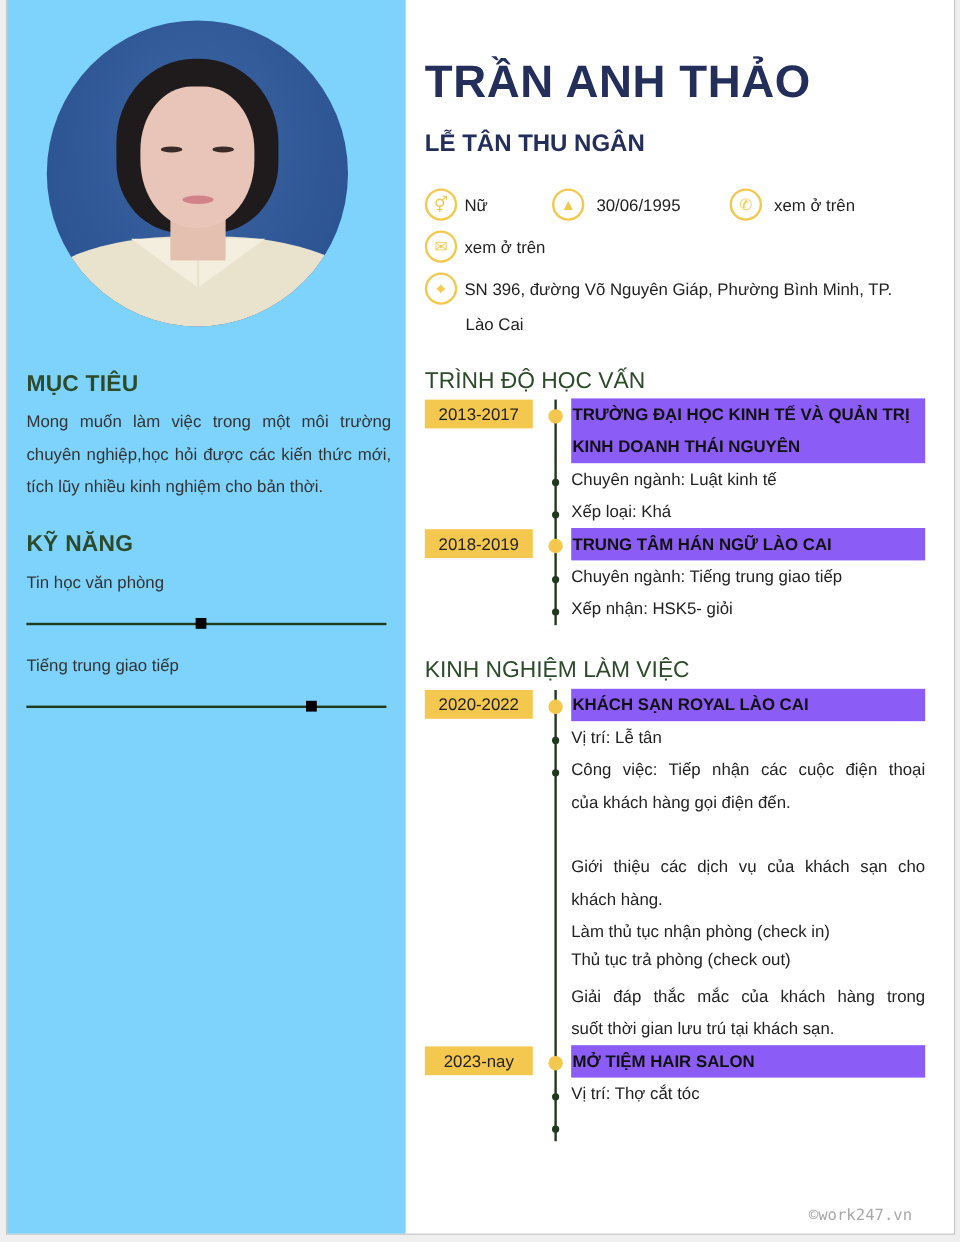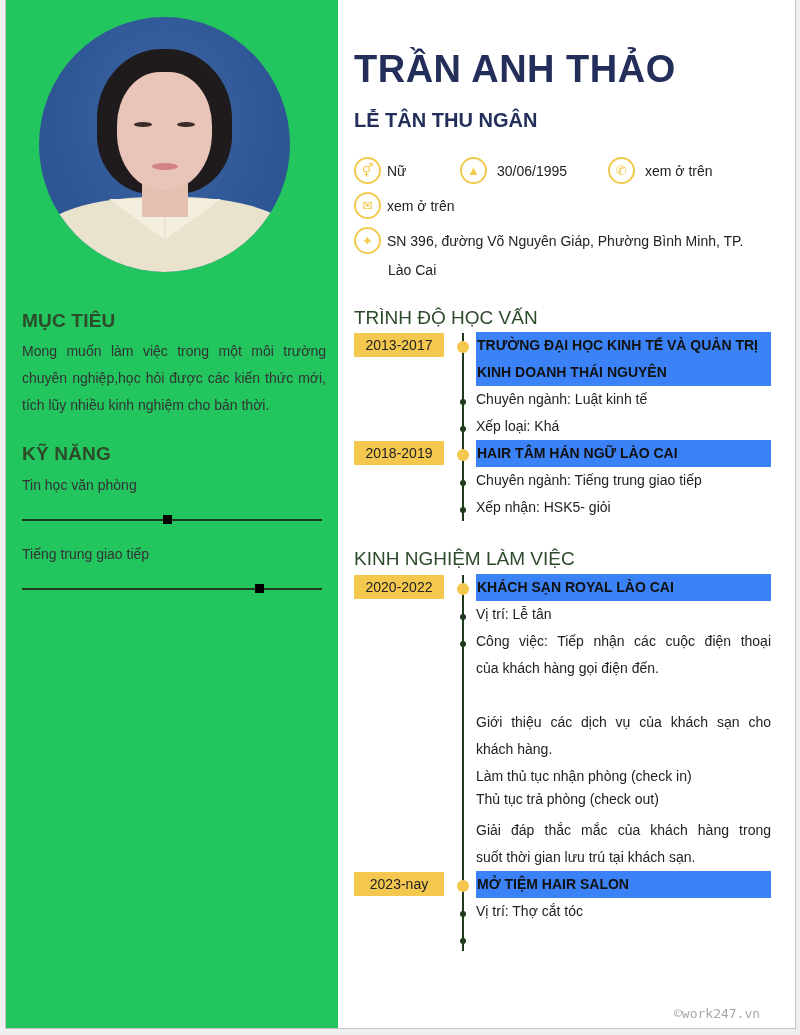--- a/index.html
+++ b/index.html
@@ -4,21 +4,21 @@
 <style>
   * { box-sizing: border-box; margin: 0; padding: 0; }
   html, body { width: 800px; height: 1035px; background: #efefef; overflow: hidden; }
   body { font-family: "Liberation Sans", "DejaVu Sans", sans-serif; position: relative; }
   .page {
     position: absolute; left: 5px; top: -1px; width: 791px; height: 1030px;
     background: #ffffff; border: 1px solid #c4c4c4;
   }
   .left {
     position: absolute; left: 0; top: 0; width: 332px; height: 100%;
-    background: #22c55e;
+    background: #7dd3fc;
   }
   .photo {
     position: absolute; left: 33px; top: 17px; width: 251px; height: 255px;
     border-radius: 50%; overflow: hidden;
     background: radial-gradient(ellipse at 50% 40%, #3e66a4 0%, #2f5796 60%, #2a4f8c 100%);
   }
   .photo .hair {
     position: absolute; left: 58px; top: 32px; width: 135px; height: 145px;
     background: #1f1b1c; border-radius: 48% 48% 40% 40%;
   }
@@ -71,21 +71,21 @@
 
   .r-heading {
     position: absolute; left: 348px; font-size: 19px; font-weight: normal; color: #2d4a2b;
   }
   .timeline { position: absolute; left: 456px; width: 2px; background: #1f3a1d; }
   .year {
     position: absolute; left: 348px; width: 90px; height: 24px; background: #f4c84f;
     font-size: 14px; color: #222; text-align: center; line-height: 24px;
   }
   .org {
-    position: absolute; left: 470px; width: 295px; background: #3b82f6;
+    position: absolute; left: 470px; width: 295px; background: #8b5cf6;
     font-size: 14px; font-weight: bold; color: #111; line-height: 27px; padding-left: 1px;
   }
   .ydot { position: absolute; left: 451px; width: 12px; height: 12px; border-radius: 50%; background: #f4c84f; }
   .bdot { position: absolute; left: 454px; width: 6px; height: 6px; border-radius: 50%; background: #1f3a1d; }
   .line {
     position: absolute; left: 470px; width: 295px; font-size: 14px; color: #222;
     line-height: 27px; text-align: justify;
   }
   .watermark {
     position: absolute; left: 668px; top: 1006px; font-family: "DejaVu Sans Mono", monospace;
@@ -157,21 +157,21 @@
     <div>TRƯỜNG ĐẠI HỌC KINH TẾ VÀ QUẢN TRỊ</div>
     <div>KINH DOANH THÁI NGUYÊN</div>
   </div>
   <div class="bdot" style="top:399px"></div>
   <div class="line" style="top:386px">Chuyên ngành: Luật kinh tế</div>
   <div class="bdot" style="top:426px"></div>
   <div class="line" style="top:413px">Xếp loại: Khá</div>
 
   <div class="year" style="top:441px">2018-2019</div>
   <div class="ydot" style="top:449px"></div>
-  <div class="org" style="top:440px; height:27px">HAIR TÂM HÁN NGỮ LÀO CAI</div>
+  <div class="org" style="top:440px; height:27px">TRUNG TÂM HÁN NGỮ LÀO CAI</div>
   <div class="bdot" style="top:480px"></div>
   <div class="line" style="top:467px">Chuyên ngành: Tiếng trung giao tiếp</div>
   <div class="bdot" style="top:507px"></div>
   <div class="line" style="top:494px">Xếp nhận: HSK5- giỏi</div>
 
   <div class="r-heading" style="top:548px">KINH NGHIỆM LÀM VIỆC</div>
   <div class="timeline" style="top:575px; height:376px"></div>
 
   <div class="year" style="top:575px">2020-2022</div>
   <div class="ydot" style="top:583px"></div>

